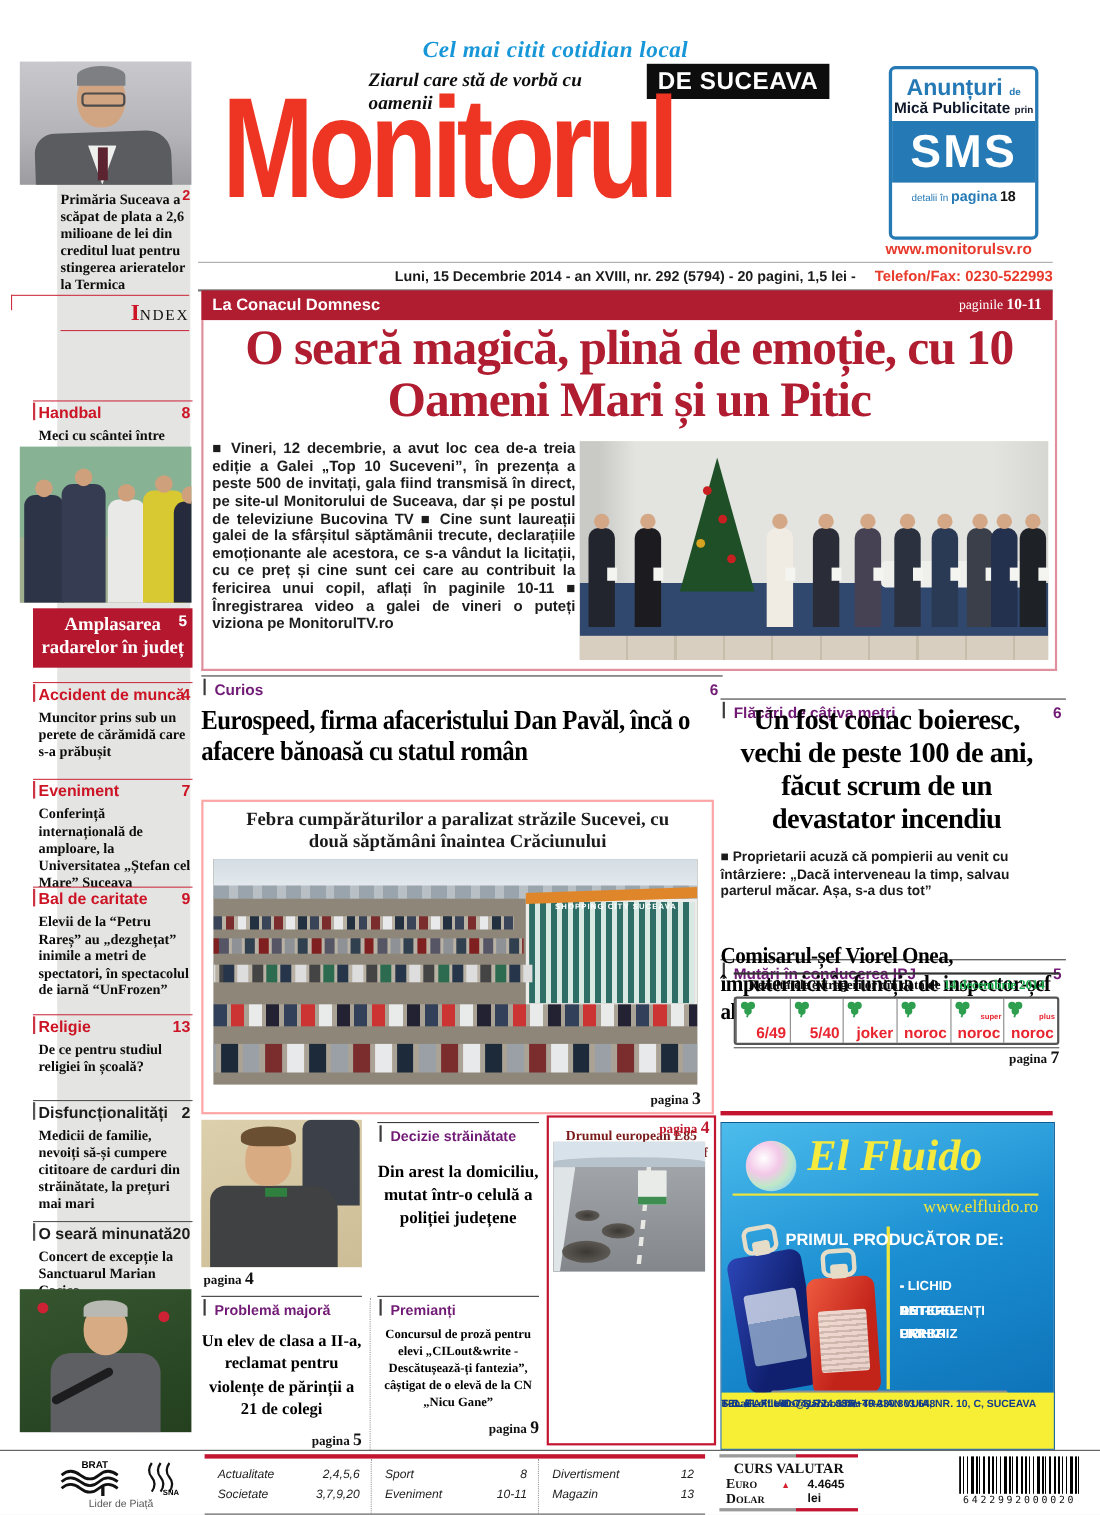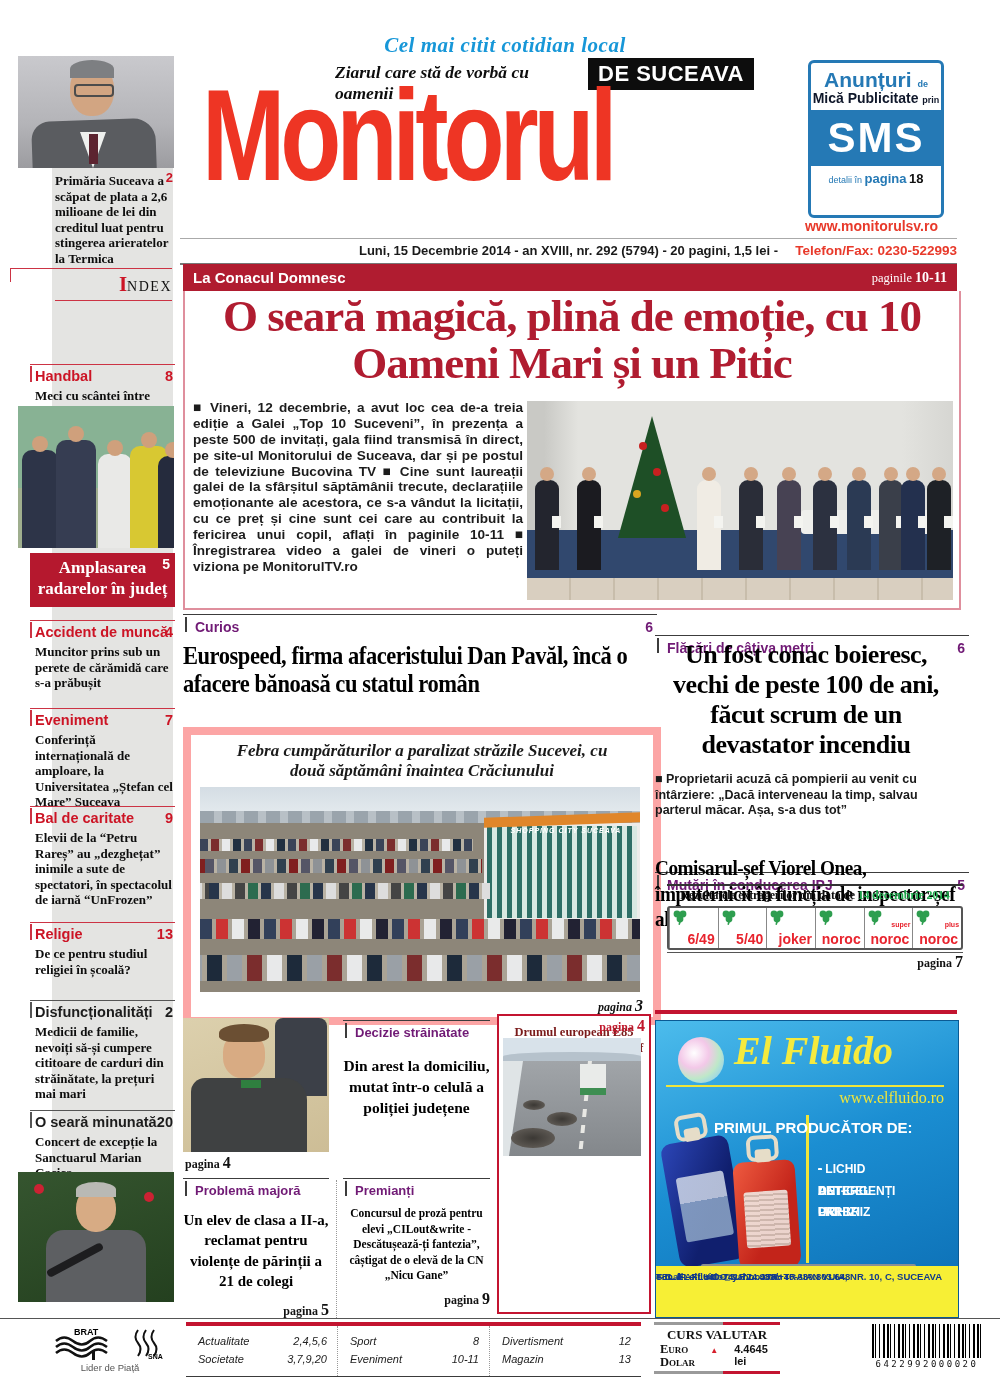--- a/index.html
+++ b/index.html
@@ -209,21 +209,21 @@
   <div class="abs" style="left:30px;top:620px;width:145px;">
     <div class="sb-head"><span>Accident de muncă</span><span class="pg">4</span></div>
     <div class="sb-txt">Muncitor prins sub un perete de cărămidă care s-a prăbușit</div>
   </div>
   <div class="abs" style="left:30px;top:708px;width:145px;">
     <div class="sb-head"><span>Eveniment</span><span class="pg">7</span></div>
     <div class="sb-txt">Conferință internațională de amploare, la Universitatea „Ștefan cel Mare” Suceava</div>
   </div>
   <div class="abs" style="left:30px;top:806px;width:145px;">
     <div class="sb-head"><span>Bal de caritate</span><span class="pg">9</span></div>
-    <div class="sb-txt">Elevii de la “Petru Rareș” au „dezghețat” inimile a sute de spectatori, în spectacolul de iarnă “UnFrozen”</div>
+    <div class="sb-txt">Elevii de la “Petru Rareș” au „dezghețat” inimile a metri de spectatori, în spectacolul de iarnă “UnFrozen”</div>
   </div>
   <div class="abs" style="left:30px;top:922px;width:145px;">
     <div class="sb-head"><span>Religie</span><span class="pg">13</span></div>
     <div class="sb-txt">De ce pentru studiul religiei în școală?</div>
   </div>
   <div class="abs" style="left:30px;top:1000px;width:145px;">
     <div class="sb-head dark"><span>Disfuncționalități</span><span class="pg">2</span></div>
     <div class="sb-txt">Medicii de familie, nevoiți să-și cumpere cititoare de carduri din străinătate, la prețuri mai mari</div>
   </div>
   <div class="abs" style="left:30px;top:1110px;width:145px;">
@@ -265,21 +265,21 @@
       <div class="gfig" style="left:374px;background:#23304e;"></div>
       <div class="gfig" style="left:400px;background:#1e2126;"></div>
     </div>
   </div>
 
   <div class="abs shead" style="left:183px;top:614px;width:462px;">
     <span>Curios</span><span class="pg">6</span>
   </div>
   <div class="abs hl" style="left:183px;top:642px;width:510px;font-size:25px;line-height:1.12;letter-spacing:-.5px;transform:scaleX(.9);transform-origin:0 0;">Eurospeed, firma afaceristului Dan Pavăl, încă o afacere bănoasă cu statul român</div>
 
-  <div class="abs" style="left:183px;top:727px;width:462px;height:282px;border:8px solid #fca5a5;font-style:italic;">
+  <div class="abs" style="left:183px;top:727px;width:462px;height:282px;border:2px solid #fca5a5;">
     <div class="hl" style="margin:6px 34px 0;text-align:center;font-size:17px;line-height:1.18;color:#1a1a1a;">Febra cumpărăturilor a paralizat străzile Sucevei, cu două săptămâni înaintea Crăciunului</div>
     <div class="ph" style="left:9px;top:52px;width:440px;height:205px;background:#8d8679;">
       <div style="left:0;top:0;width:100%;height:34px;background:linear-gradient(#d4dde4,#e8edf0);"></div>
       <div style="left:0;top:24px;width:100%;height:12px;background:repeating-linear-gradient(90deg,#9aa4ac 0 14px,#b8c0c6 14px 22px);"></div>
       <div style="right:0;top:36px;width:150px;height:92px;border:3px solid #ececea;background:repeating-linear-gradient(90deg,#2e6e66 0 5px,#d8e8e2 5px 10px);"></div>
       <div style="right:0;top:28px;width:156px;height:10px;background:#e0862a;transform:skewY(-2deg);"></div>
       <div style="right:14px;top:40px;width:120px;color:#fff;font-weight:bold;font-size:7px;text-align:center;letter-spacing:1px;">SHOPPING CITY SUCEAVA</div>
       <div class="car-row" style="top:52px;width:62%;height:12px;background:repeating-linear-gradient(90deg,#3a4458 0 8px,#b9b2a4 8px 11px,#7b2d2d 11px 19px,#b9b2a4 19px 22px,#e8e9ea 22px 30px,#b9b2a4 30px 33px,#223040 33px 41px,#b9b2a4 41px 44px);"></div>
       <div class="car-row" style="top:72px;width:64%;height:14px;background:repeating-linear-gradient(90deg,#556 0 9px,#b9b2a4 9px 12px,#8e9296 12px 21px,#b9b2a4 21px 24px,#30404f 24px 33px,#b9b2a4 33px 36px,#801f1f 36px 45px,#b9b2a4 45px 48px);background-position:5px 0;"></div>
       <div class="car-row" style="top:96px;width:66%;height:16px;background:repeating-linear-gradient(90deg,#27354a 0 10px,#b9b2a4 10px 13px,#ddd 13px 23px,#b9b2a4 23px 26px,#444 26px 36px,#b9b2a4 36px 39px,#2c6b4f 39px 49px,#b9b2a4 49px 52px);background-position:9px 0;"></div>

